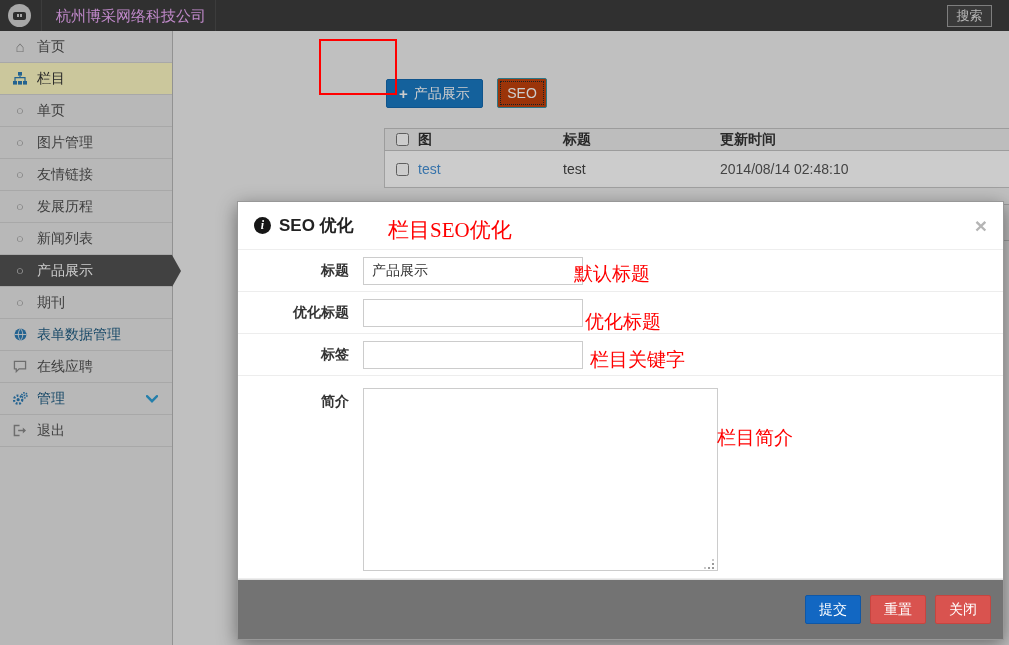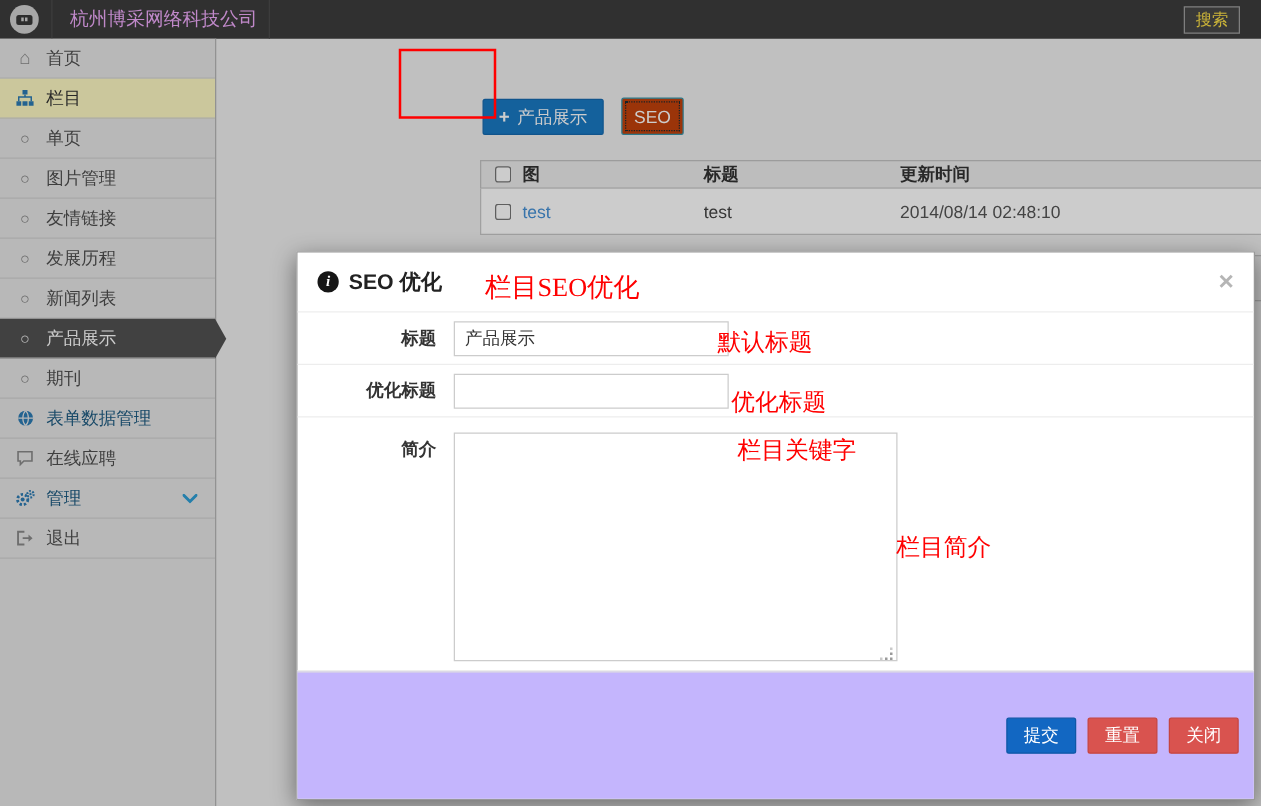--- a/index.html
+++ b/index.html
@@ -14,21 +14,21 @@
   
   .topbar { position:absolute; left:0; top:0; width:1009px; height:31px; background:#3d3d3d; z-index:1; }
   .topbar .vdiv { position:absolute; top:0; bottom:0; width:1px; background:#4c4c4c; }
   .logo { position:absolute; left:8px; top:4px; width:23px; height:23px; border-radius:50%;
           background:#d2d2d2; display:flex; align-items:center; justify-content:center; }
   .logo-glyph { width:13px; height:8px; background:#3a3a3a; border-radius:2px;
           display:flex; align-items:center; justify-content:center; gap:1px; }
   .logo-glyph i { display:block; width:2px; height:3px; background:#d2d2d2; }
   .brand { position:absolute; left:56px; top:0; line-height:31px; font-size:15px; color:#f0abfc; }
   .search-btn { position:absolute; right:17px; top:5px; width:45px; height:22px;
-          background:#484848; border:1px solid #9e9e9e; color:#fde047; font-size:13px;
+          background:#484848; border:1px solid #9e9e9e; color:#e5e5e5; font-size:13px;
           text-align:center; line-height:20px; cursor:pointer; }
 
   
   .sidebar { position:absolute; left:0; top:31px; width:173px; bottom:0; background:#e7e7e7;
           border-right:1px solid #b7b7b7; z-index:1; }
   .side-item { height:32px; border-bottom:1px solid #d3d3d3; display:flex; align-items:center;
           padding-left:12px; gap:9px; font-size:14px; color:#4f4f4f; position:relative; cursor:pointer; }
   .side-item .ic { width:16px; flex:0 0 16px; display:flex; align-items:center; justify-content:center;
           color:#8a8a8a; font-size:13px; }
   .side-item.section { background:#fef9c3; color:#333; }
@@ -91,21 +91,21 @@
   .f-label { width:91px; text-align:right; font-size:14px; font-weight:bold; color:#333;
           margin-right:14px; }
   .f-row.ta .f-label { margin-top:5px; }
   .f-input { width:220px; height:28px; border:1px solid #ccc; padding:0 8px; font-size:14px;
           color:#333; background:#fff; }
   .ta-wrap { position:relative; }
   .f-textarea { width:355px; height:183px; border:1px solid #ccc; padding:6px 8px;
           font-size:14px; color:#333; resize:none; font-family:"Liberation Sans", sans-serif; }
   .grip { position:absolute; right:4px; bottom:6px; width:2px; height:2px; background:#9a9a9a;
           box-shadow:-4px 0 0 #9a9a9a, 0 -4px 0 #9a9a9a, -8px 0 0 #c9c9c9, 0 -8px 0 #c9c9c9; }
-  .m-foot { flex:1; background:#c4b5fd; border-top:1px solid #e0e0e0; display:flex;
+  .m-foot { flex:1; background:#737373; border-top:1px solid #e0e0e0; display:flex;
           align-items:center; justify-content:flex-end; gap:9px; padding-right:12px; }
   .btn { height:29px; padding:0 13px; font-size:14px; color:#fff; border-radius:2px;
           border:1px solid transparent; cursor:pointer; }
   .btn-submit { background:#1267c2; border-color:#0f57a6; }
   .btn-danger { background:#d9534f; border-color:#c64540; }
 
   
   .ann { position:absolute; z-index:20; color:#ff0000; pointer-events:none;
          font-family:"Liberation Serif", "DejaVu Serif", serif; }
   .ann-rect { left:319px; top:39px; width:78px; height:56px; border:2px solid #ff0000; }
@@ -273,20 +273,24 @@
   </div>
 
   <div class="f-row">
     <label class="f-label">标题</label>
     <input class="f-input" value="产品展示" style="">
   </div>
   <div class="f-row">
     <label class="f-label">优化标题</label>
     <input class="f-input" value="" style="">
   </div>
+  <div class="f-row">
+    <label class="f-label">标签</label>
+    <input class="f-input" value="" style="">
+  </div>
   <div class="f-row ta">
     <label class="f-label">简介</label>
     <span class="ta-wrap">
       <textarea class="f-textarea" style=""></textarea>
       <span class="grip"></span>
     </span>
   </div>
 
   <div class="m-foot">
     <button class="btn btn-submit">提交</button>

